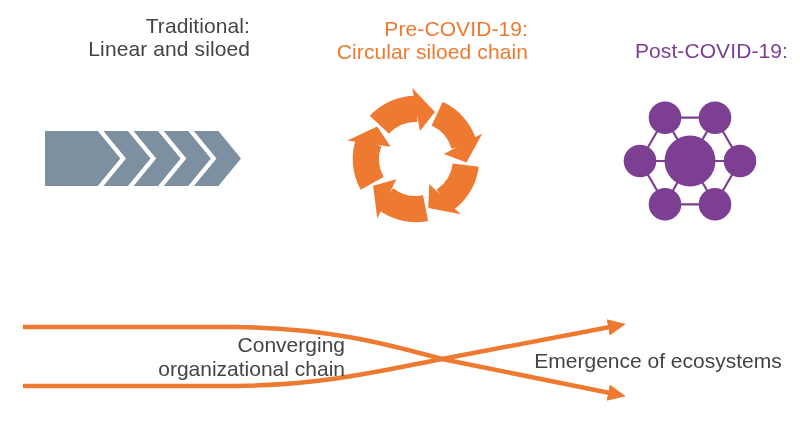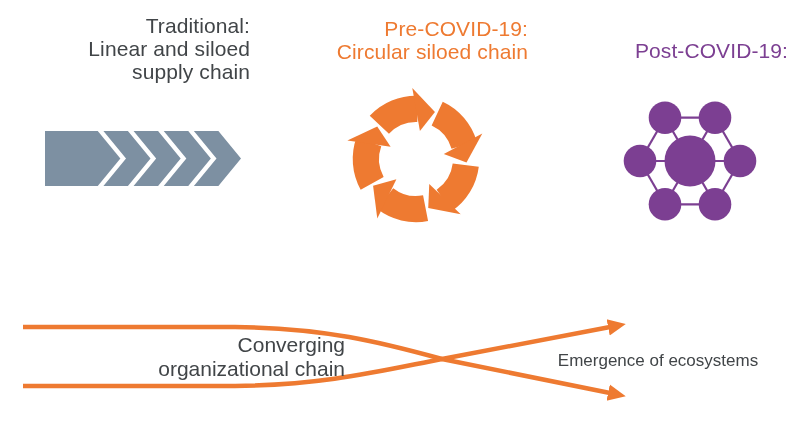--- a/index.html
+++ b/index.html
@@ -40,33 +40,32 @@
   .flow-line{fill:none;stroke:var(--orange);stroke-width:4.5;}
   .flow-head{fill:var(--orange);}
 
   .label-converging{
     position:absolute;left:85px;top:333px;width:260px;
     font-size:21px;line-height:23.5px;font-weight:500;text-align:right;
     color:var(--textgray);
   }
   .label-emergence{
     position:absolute;left:530px;top:349px;width:256px;
-    font-size:17px;line-height:24px;font-weight:500;text-align:center;
+    font-size:21px;line-height:24px;font-weight:500;text-align:center;
     color:var(--textgray);
   }
 </style>
 </head>
 <body>
 
 <div class="page">
 
   <div class="heading heading-traditional">
     <div>Traditional:</div>
     <div>Linear and siloed</div>
-    <div>supply chain</div>
   </div>
 
   <div class="heading heading-precovid">
     <div>Pre-COVID-19:</div>
     <div>Circular siloed chain</div>
   </div>
 
   <div class="heading heading-postcovid">
     <div>Post-COVID-19:</div>
   </div>

